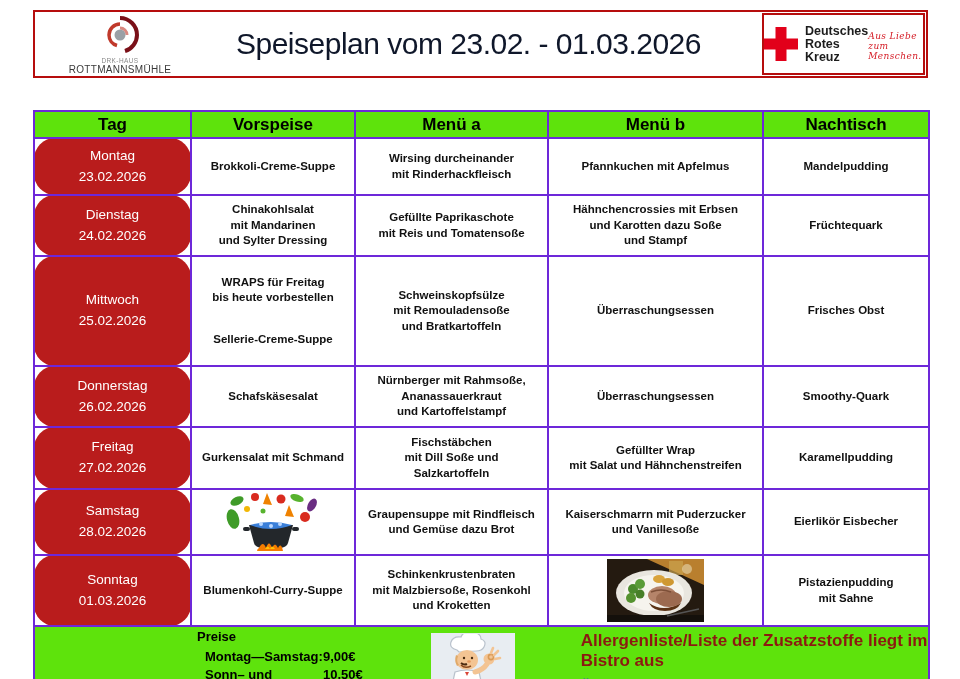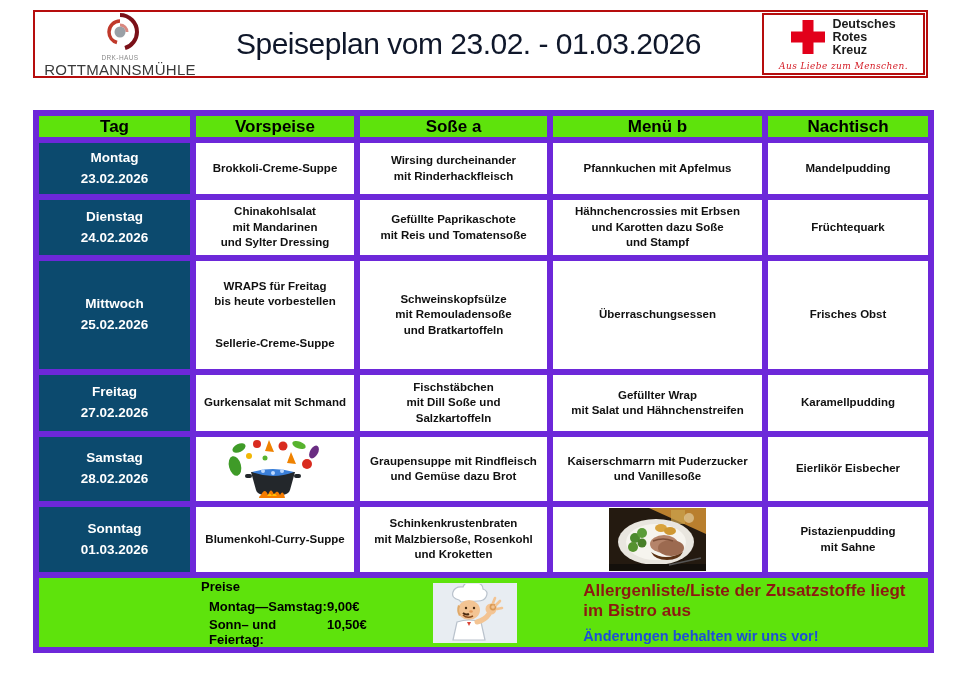--- a/index.html
+++ b/index.html
@@ -7,39 +7,39 @@
 
   
   .header-box {
     position:absolute; left:33px; top:10px; width:895px; height:68px;
     background:#fff; border:2px solid #b60d0d;
     display:flex; align-items:center;
   }
   .facility-logo { width:140px; padding-left:30px; display:flex; flex-direction:column; align-items:center; }
   .facility-logo svg { display:block; }
   .facility-line1 { font-size:6.5px; color:#8a8a8a; letter-spacing:.4px; margin-top:1px; }
-  .facility-line2 { font-size:15px; color:#3a3a3a; letter-spacing:.3px; }
+  .facility-line2 { font-size:10px; color:#3a3a3a; letter-spacing:.3px; }
   .main-title { flex:1; text-align:center; font-size:30px; font-weight:normal; color:#0f172a; letter-spacing:-0.5px; }
   .drk-box {
     width:163px; height:62px; margin-right:1px; border:2px solid #b60d0d;
-    display:flex; flex-direction:column; justify-content:center; align-items:center; background:#fff;
+    display:flex; flex-direction:row; justify-content:center; align-items:center; background:#fff;
   }
   .drk-top { display:flex; align-items:center; gap:7px; }
   .drk-words { font-size:12.5px; font-weight:bold; color:#1c1c1c; line-height:1.04; }
   .drk-slogan { font-family:"DejaVu Serif", serif; font-style:italic; font-size:9px; color:#d41b25; margin-top:4px; letter-spacing:.4px; }
 
   
   table.menu {
     position:absolute; left:33px; top:110px; width:895px;
     border-collapse:collapse; table-layout:fixed;
   }
-  table.menu td, table.menu th { border:6px solid #6d28d9; vertical-align:middle; text-align:center; overflow:hidden; }
+  table.menu td, table.menu th { border:2px solid #6d28d9; vertical-align:middle; text-align:center; overflow:hidden; }
   th.colhead { background:#5ee30c; font-size:17px; font-weight:bold; color:#000; height:27px; }
   td.day {
-    background:#0c4a6e; color:#fff; font-weight:bold; font-size:13.5px; line-height:1.55; white-space:pre-line;
+    background:#b91c1c; color:#fff; font-weight:normal; font-size:13.5px; line-height:1.55; white-space:pre-line;border-radius:21px;
   }
   td.cell { background:#fff; color:#111; font-weight:bold; font-size:11.5px; line-height:1.35; white-space:pre-line; padding:2px 3px; }
   td.cell .note { display:block; white-space:pre-line; }
   td.cell .after-note { display:block; margin-top:11px; white-space:pre-line; }
   tr.r1 { height:57px; } tr.r2 { height:61px;margin-left:16px; } tr.r3 { height:61px; } tr.r4 { height:61px; }
   tr.r5 { height:62px; } tr.r6 { height:66px; } tr.r7 { height:71px; }
   td.img-cell { background:#fff; padding:1px; }
 
   
   td.footer-cell { background:#5ee30c; height:73px; padding:0; }
@@ -91,21 +91,21 @@
     <col style="width:157px">
       <col style="width:164px">
       <col style="width:193px">
       <col style="width:215px">
       <col style="width:166px">
   </colgroup>
   <thead>
     <tr>
       <th class="colhead">Tag</th>
       <th class="colhead">Vorspeise</th>
-      <th class="colhead">Soße a</th>
+      <th class="colhead">Menü a</th>
       <th class="colhead">Menü b</th>
       <th class="colhead">Nachtisch</th>
     </tr>
   </thead>
   <tbody>
     <tr class="r1">
       <td class="day"><span>Montag</span><br><span>23.02.2026</span></td>
       <td class="cell">Brokkoli-Creme-Suppe</td>
       <td class="cell">Wirsing durcheinander
 mit Rinderhackfleisch</td>
@@ -129,20 +129,29 @@
       <td class="cell">
         <span class="note">WRAPS für Freitag
 bis heute vorbestellen</span>
         <span class="after-note">Sellerie-Creme-Suppe</span>
       </td>
       <td class="cell">Schweinskopfsülze
 mit Remouladensoße
 und Bratkartoffeln</td>
       <td class="cell">Überraschungsessen</td>
       <td class="cell">Frisches Obst</td>
+    </tr>
+    <tr class="r4">
+      <td class="day"><span>Donnerstag</span><br><span>26.02.2026</span></td>
+      <td class="cell">Schafskäsesalat</td>
+      <td class="cell">Nürnberger mit Rahmsoße,
+Ananassauerkraut
+und Kartoffelstampf</td>
+      <td class="cell">Überraschungsessen</td>
+      <td class="cell">Smoothy-Quark</td>
     </tr>
     <tr class="r5">
       <td class="day"><span>Freitag</span><br><span>27.02.2026</span></td>
       <td class="cell">Gurkensalat mit Schmand</td>
       <td class="cell">Fischstäbchen
 mit Dill Soße und
 Salzkartoffeln</td>
       <td class="cell">Gefüllter Wrap
 mit Salat und Hähnchenstreifen</td>
       <td class="cell">Karamellpudding</td>

